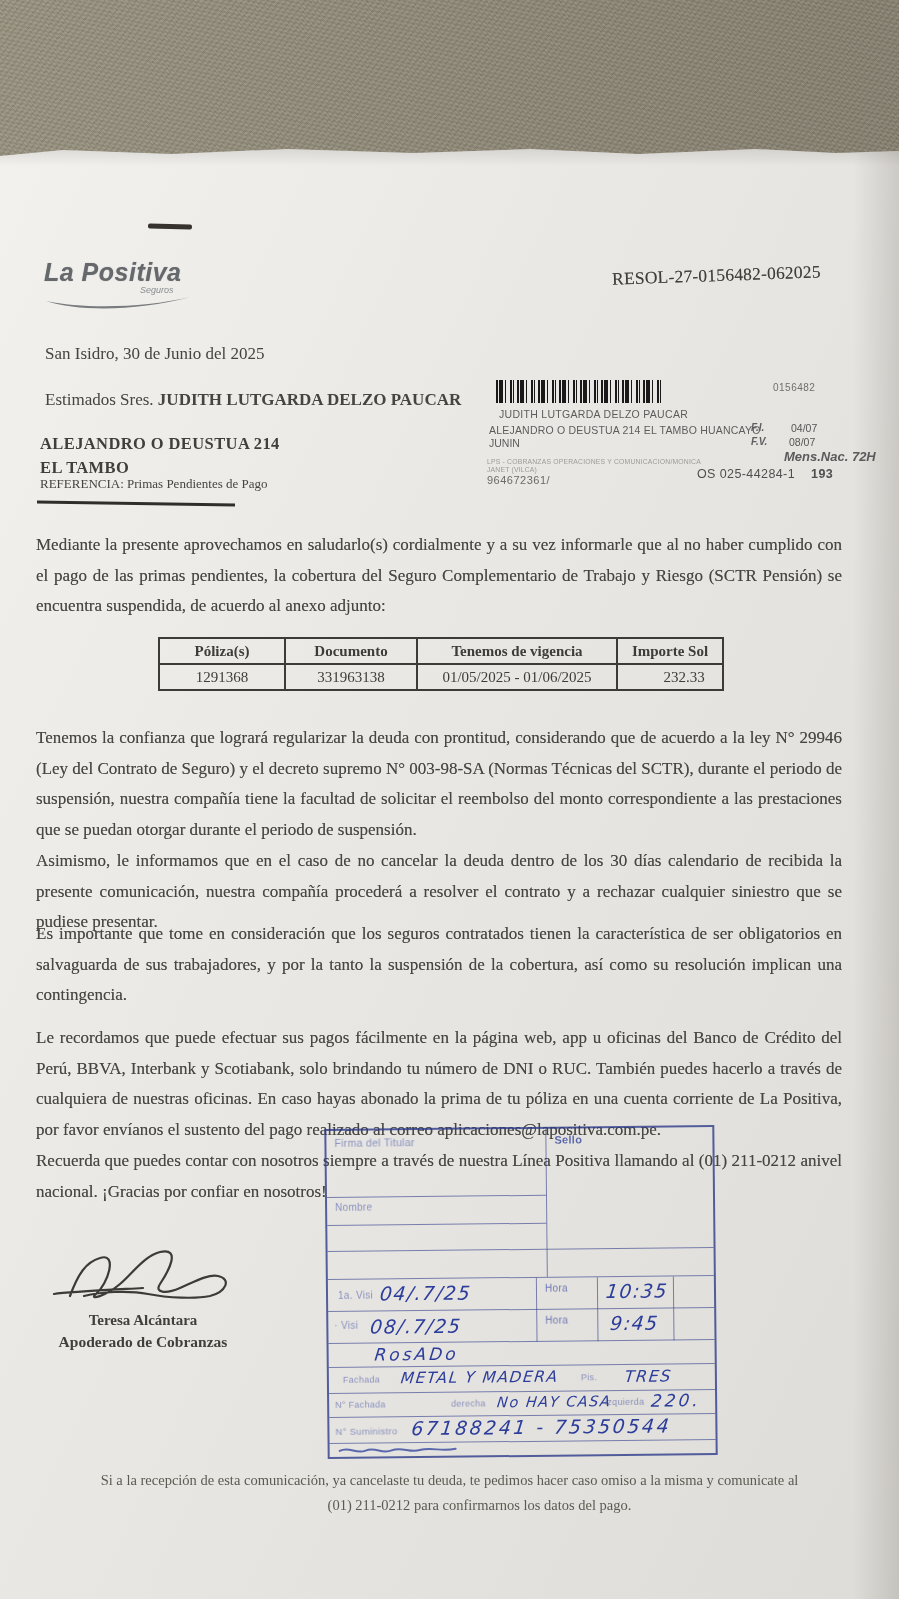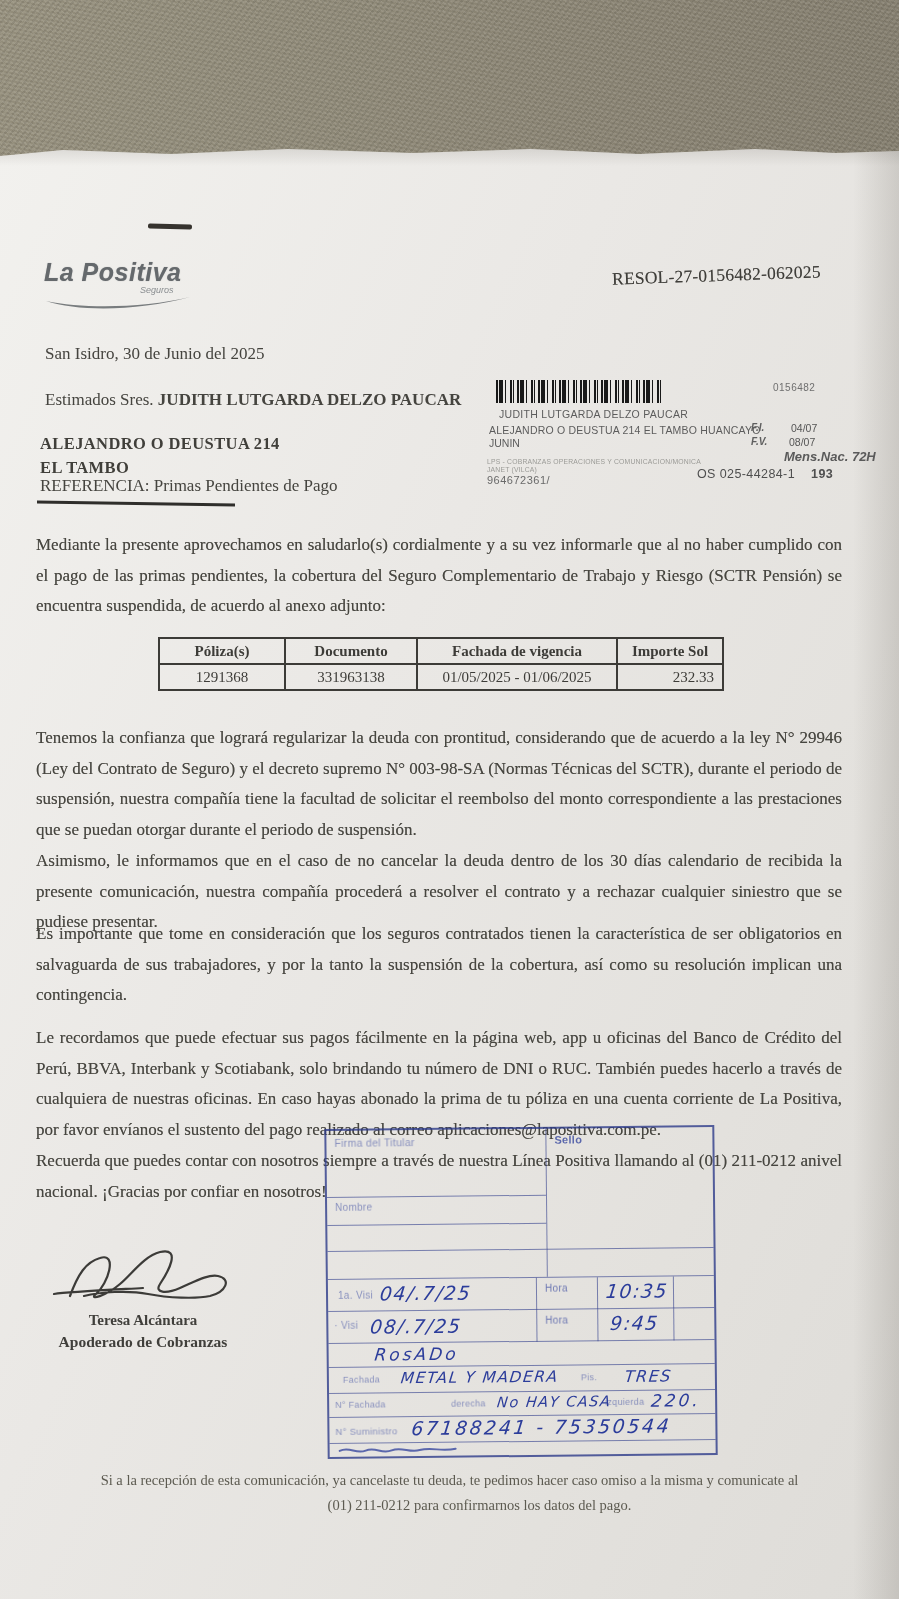--- a/index.html
+++ b/index.html
@@ -33,21 +33,21 @@
   .logo-sub{font-family:"Liberation Sans", sans-serif;font-style:italic;font-size:9px;color:#8a8e91;margin:-2px 0 0 96px;}
   .logo-swoosh{margin-top:0px;}
 
   .resol{position:absolute;left:612px;top:124px;width:270px;font-size:17.5px;color:#3f3e3a;
     letter-spacing:.2px;transform:rotate(-2deg);text-shadow:0 0 .6px rgba(63,62,58,.5);}
 
   .dateline{position:absolute;left:45px;top:204px;font-size:17px;color:#45443f;font-family:Liberation Serif, serif;}
   .greeting{position:absolute;left:45px;top:250px;font-size:17px;color:#45443f;}
   .addr1{position:absolute;left:40px;top:294px;font-size:16.5px;font-weight:bold;color:#403f3a;letter-spacing:.4px;}
   .addr2{position:absolute;left:40px;top:318px;font-size:16.5px;font-weight:bold;color:#403f3a;letter-spacing:.4px;}
-  .reference{position:absolute;left:40px;top:336px;font-size:17px;color:#45443f;}
+  .reference{position:absolute;left:40px;top:336px;font-size:13px;color:#45443f;}
   .ref-underline{position:absolute;left:37px;top:362px;width:198px;height:2.6px;background:#2f2e2b;transform:rotate(.8deg);}
 
   
   .maillabel{position:absolute;left:483px;top:236px;width:400px;font-family:"Liberation Sans", sans-serif;color:#555;}
   .barcode{position:absolute;left:13px;top:4px;width:166px;height:23px;
     background:
       repeating-linear-gradient(90deg,#191919 0 2px,transparent 2px 3px,#191919 3px 7px,transparent 7px 9px,#191919 9px 10px,transparent 10px 14px,#191919 14px 16px,transparent 16px 17px,#191919 17px 18px,transparent 18px 21px);}
   .ml-code{position:absolute;left:290px;top:6px;font-size:10px;color:#6f6f6f;letter-spacing:.5px;}
   .ml-name{position:absolute;left:16px;top:32px;font-size:10.5px;color:#5c5c5c;letter-spacing:.3px;}
   .ml-addr{position:absolute;left:6px;top:48px;font-size:10.5px;color:#5c5c5c;letter-spacing:.2px;}
@@ -60,21 +60,21 @@
   .ml-dept{position:absolute;left:4px;top:82px;width:230px;font-size:6.8px;color:#9a9a96;line-height:8px;letter-spacing:.2px;}
   .ml-phone{position:absolute;left:4px;top:98px;font-size:11px;color:#6a6a6a;letter-spacing:.5px;}
   .ml-os{position:absolute;left:214px;top:91px;font-size:12.5px;color:#4f4f4f;letter-spacing:.4px;}
   .ml-os b{margin-left:16px;}
 
   
   .ptable{position:absolute;left:158px;top:497px;border-collapse:collapse;font-size:15px;color:#3d3c38;}
   .ptable td,.ptable th{border:2px solid #3c3b37;padding:2px 6px;height:20px;}
   .ptable th{font-weight:bold;text-align:center;font-size:15px;}
   .ptable td{text-align:center;border-radius:11px;}
-  .ptable td.num{text-align:right;padding-right:8px;padding-left:36px;}
+  .ptable td.num{text-align:center;padding-right:8px;padding-left:36px;}
 
   
   .sig-svg{position:absolute;left:48px;top:1104px;}
   .sig-name{position:absolute;left:38px;top:1172px;width:210px;text-align:center;font-size:15px;font-weight:bold;color:#403f3b;}
   .sig-title{position:absolute;left:28px;top:1193px;width:230px;text-align:center;font-size:15.5px;font-weight:bold;color:#403f3b;}
 
   
   :root{--blue:rgba(45,59,138,.8);--blue-soft:rgba(45,59,138,.6);}
   .stamp{position:absolute;left:326px;top:987px;width:386px;height:326px;
     border:2.2px solid var(--blue);transform:rotate(-.6deg);font-family:"Liberation Sans", sans-serif;}
@@ -142,21 +142,21 @@
     <div class="reference">REFERENCIA: Primas Pendientes de Pago</div>
     <div class="ref-underline"></div>
 
     <div class="body-par" style="top:390px">Mediante la presente aprovechamos en saludarlo(s) cordialmente y a su vez informarle que al no haber cumplido con el pago de las primas pendientes, la cobertura del Seguro Complementario de Trabajo y Riesgo (SCTR Pensión) se encuentra suspendida, de acuerdo al anexo adjunto:</div>
 
     <table class="ptable">
       <tbody>
           <tr>
         <th style="width:112px">Póliza(s)</th>
         <th style="width:118px">Documento</th>
-        <th style="width:186px">Fachada de vigencia</th>
+        <th style="width:186px">Tenemos de vigencia</th>
         <th style="width:92px">Importe Sol</th>
       </tr>
       <tr>
         <td>1291368</td>
         <td>331963138</td>
         <td>01/05/2025 - 01/06/2025</td>
         <td class="num">232.33</td>
       </tr>
     </tbody>
       </table>

